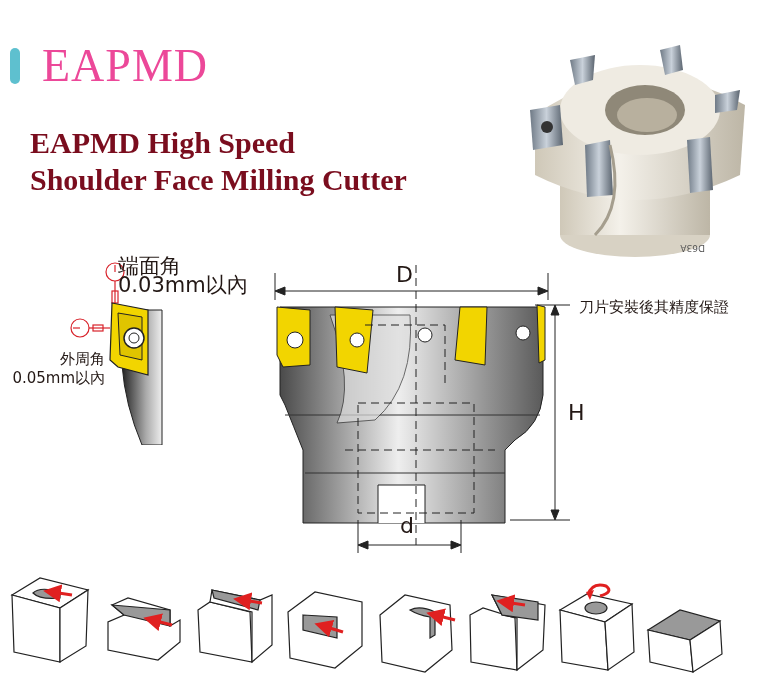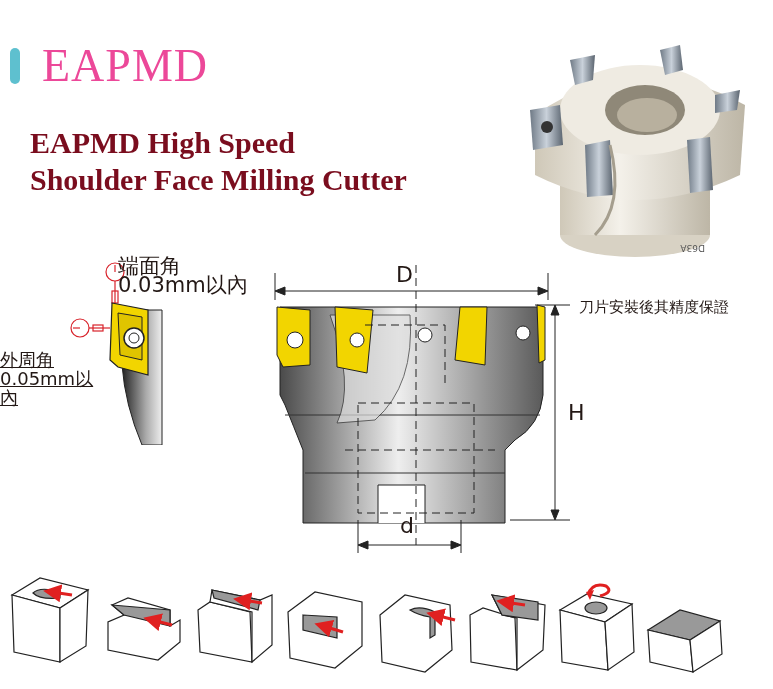--- a/index.html
+++ b/index.html
@@ -3,21 +3,21 @@
 <meta charset="utf-8">
 <style>
   html,body{margin:0;padding:0;background:#fff;}
   body{width:773px;height:689px;position:relative;overflow:hidden;font-family:"Liberation Sans",sans-serif;}
   .abs{position:absolute;}
   .accent-bar{left:10px;top:48px;width:10px;height:36px;border-radius:5px;background:#5ec0cf;}
   .title{left:42px;top:38px;font-family:"Liberation Serif",serif;font-size:46px;color:#ec4899;letter-spacing:1px;line-height:56px;}
   .subtitle{left:30px;top:124px;font-family:"Liberation Serif",serif;font-weight:bold;font-size:30px;color:#7a0d1e;line-height:37px;}
   .cjk{font-family:"DejaVu Sans",sans-serif;color:#231815;}
   .lbl-end{left:118px;top:257px;font-size:21px;line-height:19px;}
-  .lbl-per{left:0px;top:350px;font-size:18px;line-height:19px;width:105px;text-decoration:underline;}
+  .lbl-per{left:0px;top:350px;font-size:15px;line-height:19px;text-align:right;width:105px;}
   .note{left:573px;top:297px;font-size:15px;line-height:21px;margin-left:6px;}
   .dimtxt{font-family:"DejaVu Sans",sans-serif;font-size:22px;color:#231815;}
   svg{position:absolute;}
 </style>
 </head>
 <body>
 
 <div class="abs accent-bar"></div>
 <div class="abs title">EAPMD</div>
 <div class="abs subtitle">

